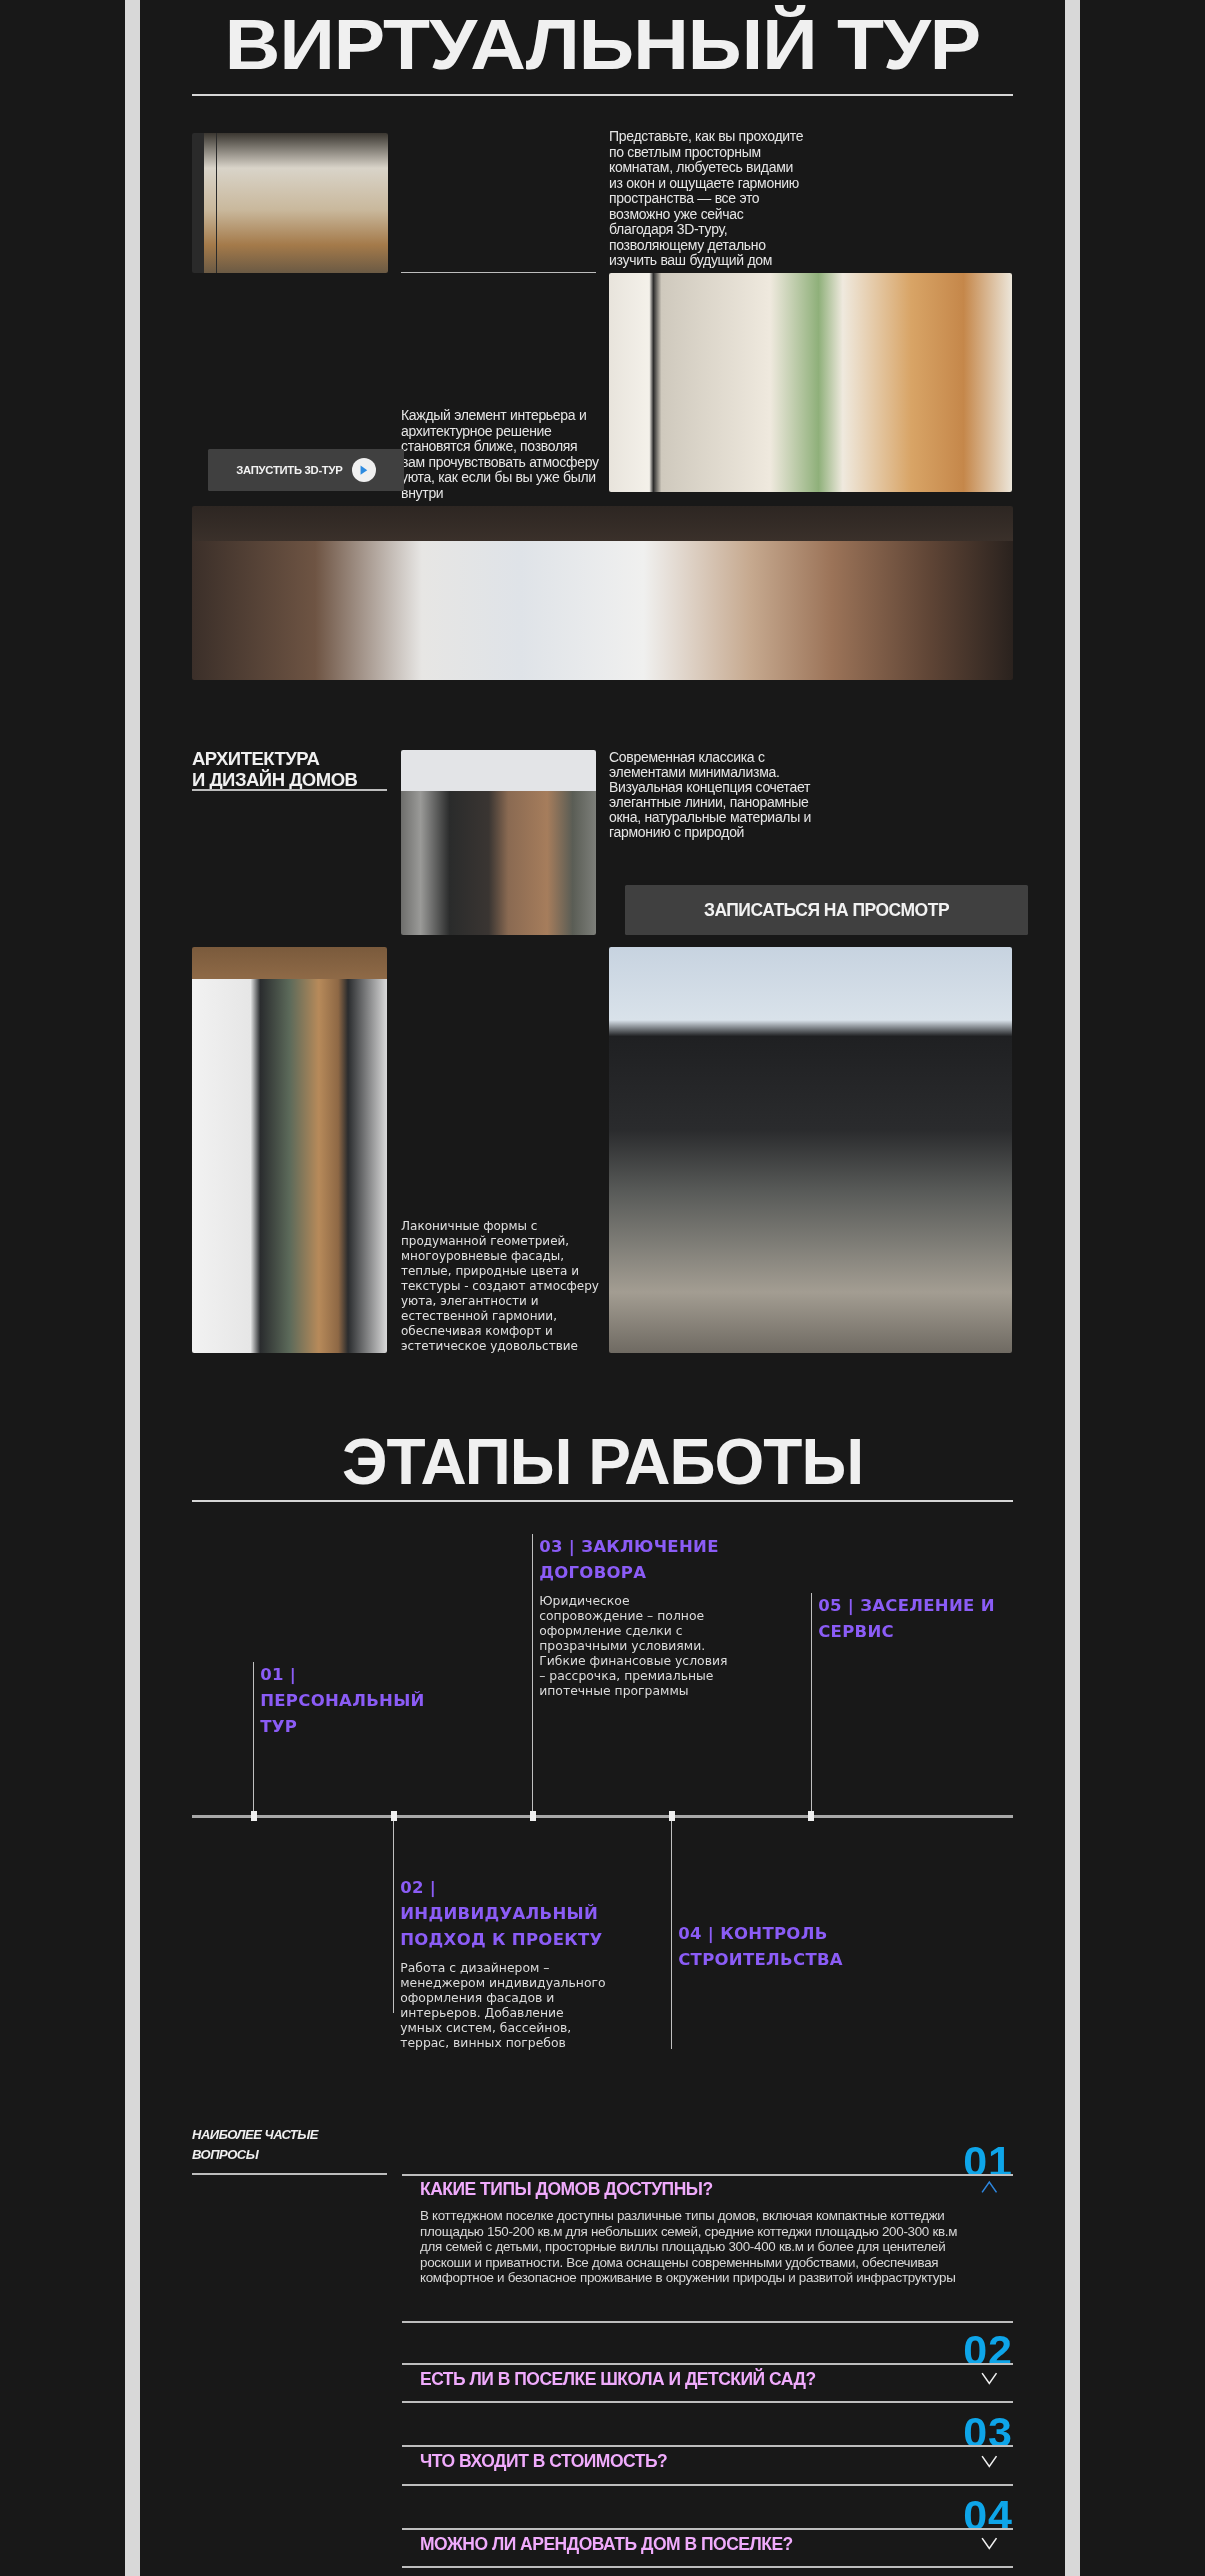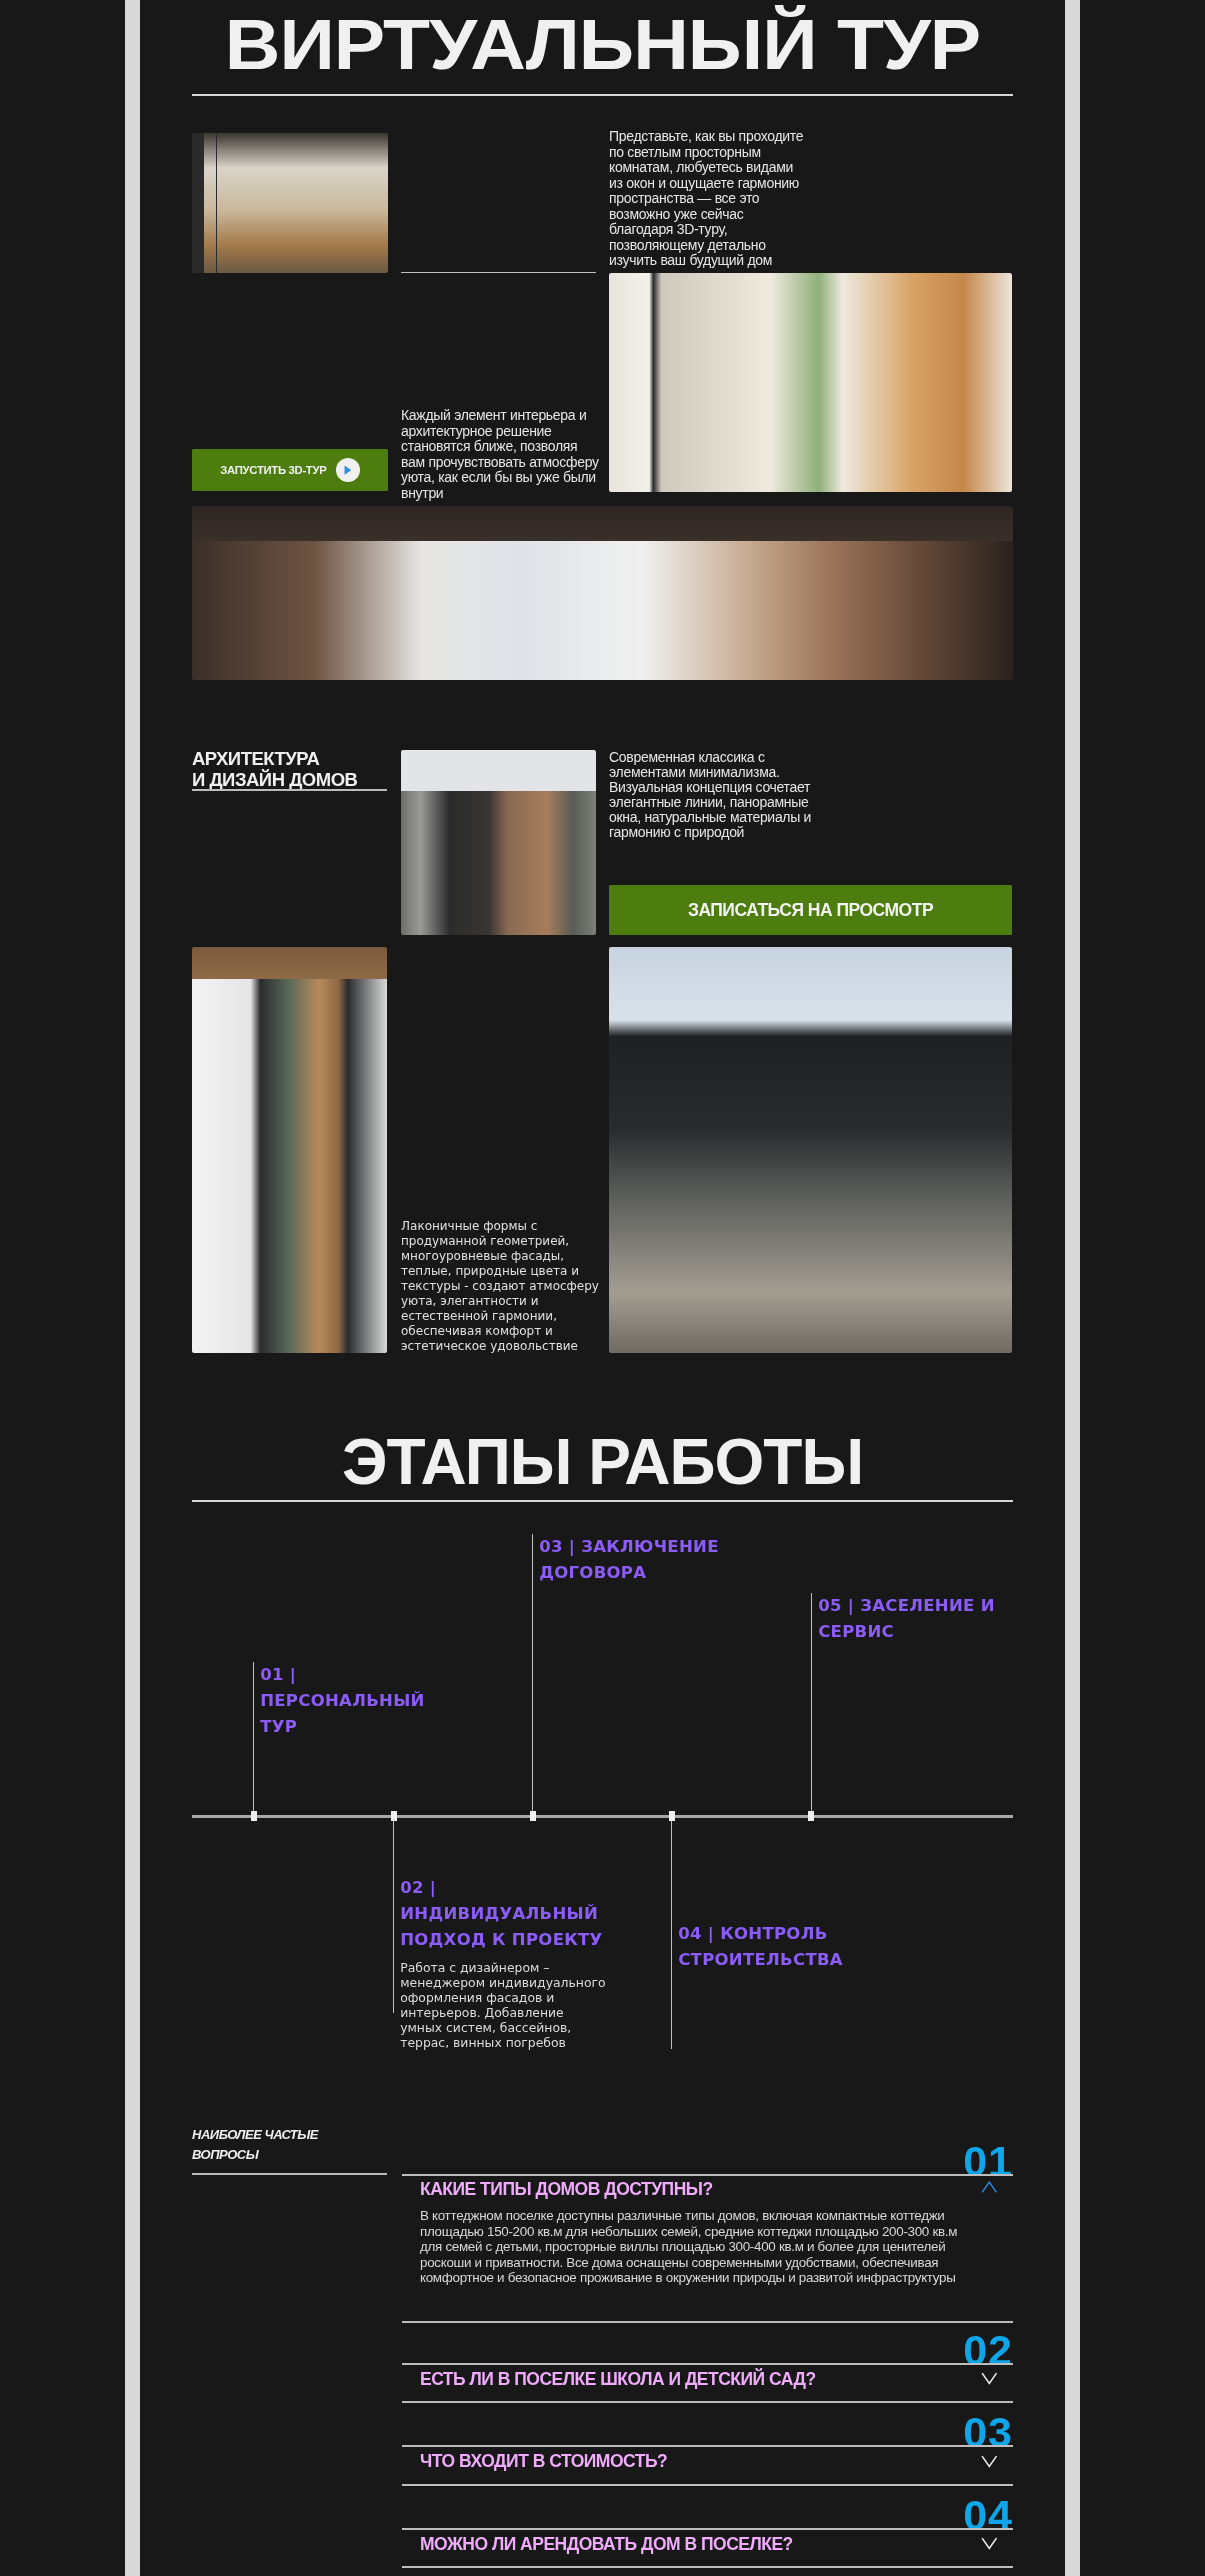--- a/index.html
+++ b/index.html
@@ -13,21 +13,21 @@
   .h-display {
     font-family: "Liberation Sans", sans-serif; font-weight: 700; color: #f0f0f0;
     text-align: center; letter-spacing: -1px; line-height: 1;
     transform-origin: center top;
   }
   .rule { position: absolute; height: 2.1px; background: #d6d6d6; }
   .rule-thin { position: absolute; height: 1.5px; background: #bdbdbd; }
   .body-cond { font-family: "Liberation Sans", sans-serif; font-size: 14.4px; line-height: 20.6px; color: #e6e6e6; letter-spacing: -0.3px; }
   .body-wide { font-family: "DejaVu Sans", sans-serif; font-size: 13px; line-height: 15.5px; color: #e0e0e0; }
   .photo { position: absolute; border-radius: 2.1px; overflow: hidden; }
-  .btn-blue { position: absolute; background: #4d7c0f; border-radius: 1.5px; display: flex; align-items: center; justify-content: center; color: #f2f2f2; font-weight: 700; cursor: pointer; }
+  .btn-blue { position: absolute; background: #404040; border-radius: 1.5px; display: flex; align-items: center; justify-content: center; color: #f2f2f2; font-weight: 700; cursor: pointer; margin-left: 16px; }
   .section-label { font-weight: 700; font-size: 18.5px; line-height: 20.6px; color: #f0f0f0; letter-spacing: -0.5px; }
   .stage { position: absolute; border-left: 1.5px solid #bfbfbf; padding-left: 6.2px; }
   .stage-title { font-family: "DejaVu Sans", sans-serif; font-weight: 700; color: #8b5cf6; font-size: 16.5px; line-height: 26px; letter-spacing: 0.3px; text-transform: uppercase; }
   .stage-text { font-family: "DejaVu Sans", sans-serif; font-size: 12.4px; line-height: 15px; color: #dcdcdc; margin-top: 7.2px; }
   .tl-marker { position: absolute; width: 6.2px; height: 10.3px; background: #f0f0f0; top: 1811px; }
   .faq-num { position: absolute; right: 193px; font-weight: 700; font-size: 43px; line-height: 33px; color: #0ea5e9; letter-spacing: 1px; }
   .faq-q { position: absolute; left: 420px; font-weight: 700; font-size: 17.5px; letter-spacing: -0.5px; color: #f0abfc; }
   .faq-chev { position: absolute; left: 979px; width: 20.6px; height: 15.5px; cursor: pointer; }
 </style>
 </head>
@@ -95,20 +95,21 @@
 
 <section>
   <div class="abs h-display" style="left:192px; top:1430px; width:821px; font-size:64px;">ЭТАПЫ РАБОТЫ</div>
   <div class="rule" style="left:192px; top:1500px; width:821px;"></div>
 
   <div class="stage" style="left:253px; top:1662px; width:185px; height:155px;">
     <div class="stage-title">01 | ПЕРСОНАЛЬНЫЙ ТУР</div>
   </div>
   <div class="stage" style="left:532px; top:1534px; width:196px; height:282px;">
     <div class="stage-title">03 | ЗАКЛЮЧЕНИЕ ДОГОВОРА</div>
+    <div class="stage-text">Юридическое сопровождение – полное оформление сделки с прозрачными условиями. Гибкие финансовые условия – рассрочка, премиальные ипотечные программы</div>
   </div>
   <div class="stage" style="left:811px; top:1593px; width:206px; height:223px;">
     <div class="stage-title">05 | ЗАСЕЛЕНИЕ И СЕРВИС</div>
   </div>
 
   <div class="abs" style="left:192px; top:1815px; width:821px; height:2.6px; background:#a8a8a8;"></div>
   <div class="tl-marker" style="left:251px;"></div>
   <div class="tl-marker" style="left:391px;"></div>
   <div class="tl-marker" style="left:530px;"></div>
   <div class="tl-marker" style="left:669px;"></div>

